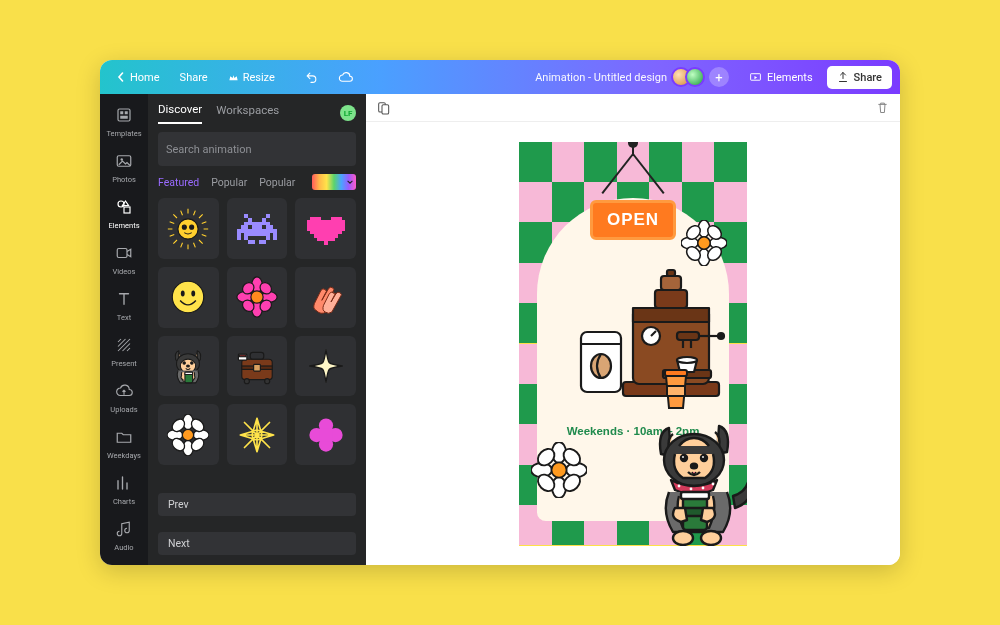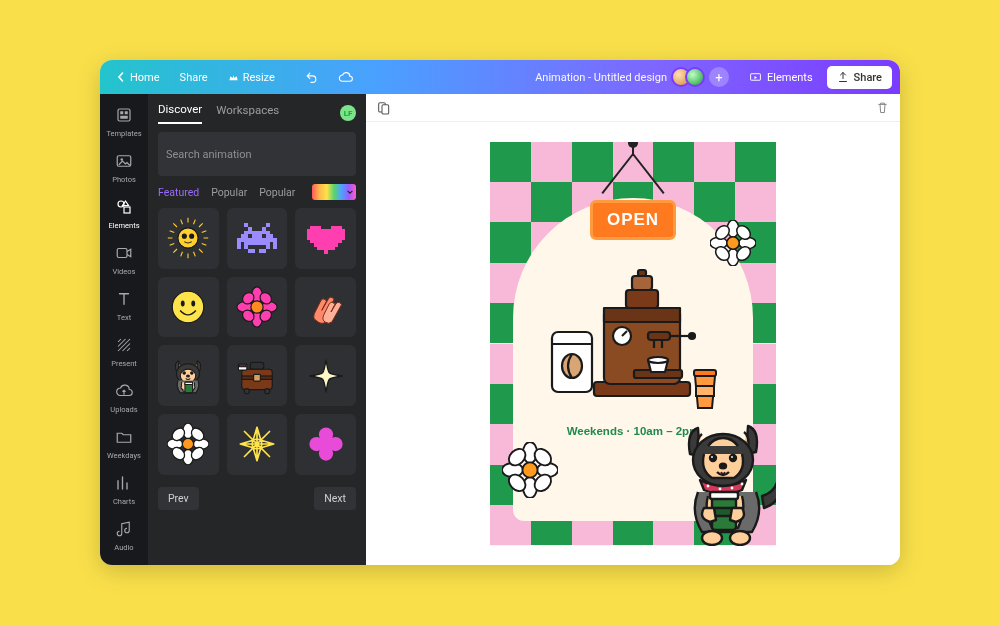--- a/index.html
+++ b/index.html
@@ -47,29 +47,29 @@
   .ptab.active { color: #fff; border-bottom: 2px solid #fff; }
   .ptabs .badge { margin-left: auto; width: 16px; height: 16px; border-radius: 50%; background: #7de38b; color: #1a3; font-size: 8px; display: flex; align-items:center; justify-content:center; font-weight:700;}
   .search { background: #323336; border-radius: 4px; height: 44px; display: flex; align-items: center; padding: 0 8px; font-size: 11px; color: #8d8f94; }
   .filters { display: flex; align-items: center; gap: 12px; font-size: 10.5px; }
   .filt { color: #9b9da2; cursor:pointer; }
   .filt.active { color: #9a6bff; }
   .rainbow { margin-left: auto; width: 44px; height: 16px; border-radius: 3px; background: linear-gradient(90deg,#ff5b5b,#ffb84a,#ffe34a,#5bd46b,#4aa4ff,#9a5bff,#ff5bc9); display:flex; align-items:center; justify-content:flex-end; padding-right:2px;}
   .rainbow svg{width:8px;height:8px;}
   .grid { display: grid; grid-template-columns: repeat(3,1fr); gap: 8px; }
   .cell { aspect-ratio: 1/1; background: #2f3033; border-radius: 6px; display:flex; align-items:center; justify-content:center; cursor:pointer; overflow:hidden;}
-  .pager { display:flex; gap:8px; margin-top:4px;}
+  .pager { display:flex; gap:8px; margin-top:20px;flex-direction:column;}
   .pgbtn { flex:0 0 auto; background:#323336; color:#cfd0d3; font-size:10.5px; padding:5px 10px; border-radius:4px; cursor:pointer;}
   .pgspace{flex:1;}
 
   
   .canvas-col { flex:1; background:#fff; display:flex; flex-direction:column; }
   .canvas-top { height:28px; border-bottom:1px solid #eee; display:flex; align-items:center; padding:0 10px; color:#555; justify-content:space-between;}
   .stage { flex:1; display:flex; align-items:center; justify-content:center; }
-  .artboard { width:286px; height:404px; position:relative; background:#fef9c3; overflow:hidden; }
+  .artboard { width:228px; height:404px; position:relative; background:#fde047; overflow:hidden; }
 
   
   .checker { position:absolute; inset:0; }
   .sq { position:absolute; width:14.2857%; height:10%; }
   .arch { position:absolute; left:8%; right:8%; top:14%; bottom:6%; background:#fff7ea; border-radius:130px 130px 12px 12px; }
 
   .opensign { position:absolute; left:50%; top:58px; transform:translateX(-50%); }
   .signplate{ width:86px; height:40px; background:#ff7a1f; border:3px solid #ff9a3f; border-radius:6px; color:#fff; font-weight:800; font-size:17px; letter-spacing:1px; display:flex; align-items:center; justify-content:center; font-family: Arial, sans-serif;}
   .hangbar{ position:absolute; left:50%; top:0; transform:translateX(-50%); width:2px; height:14px; background:#222;}
   .hangknob{ position:absolute; left:50%; top:-4px; transform:translateX(-50%); width:10px; height:10px; background:#222; border-radius:50%;}

